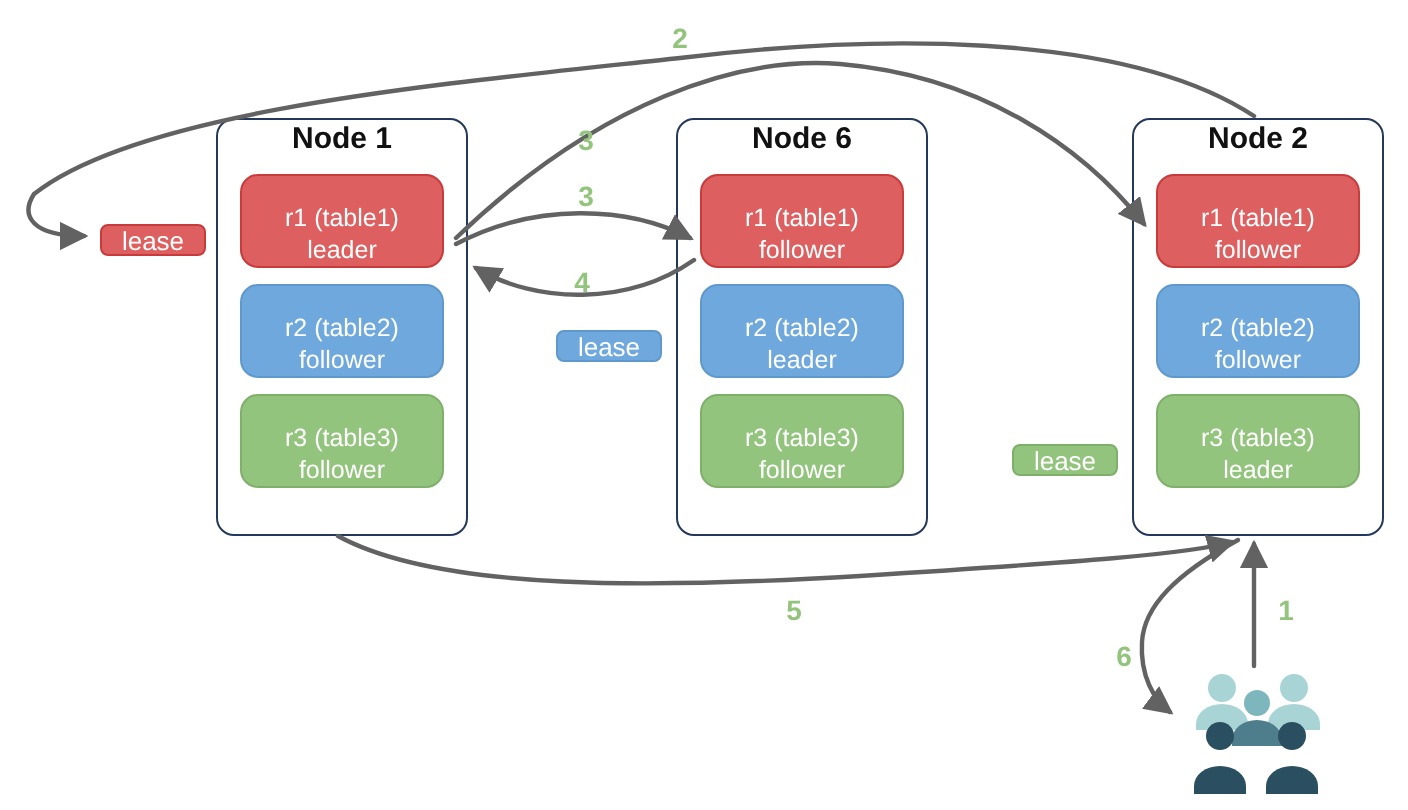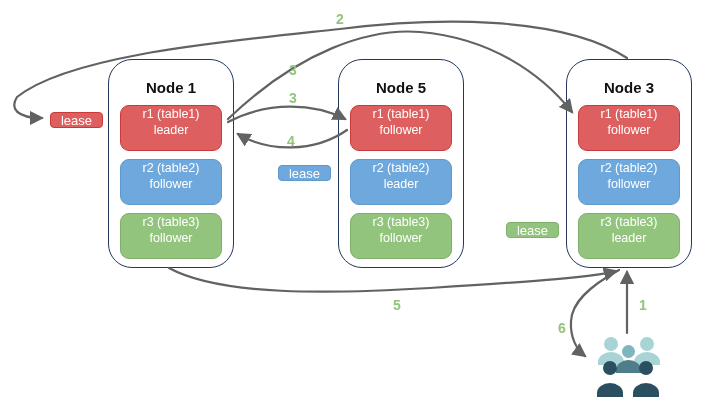--- a/index.html
+++ b/index.html
@@ -3,27 +3,27 @@
 <meta charset="utf-8">
 <style>
   html,body{margin:0;padding:0;background:#ffffff;}
   .canvas{
     position:relative;width:704px;height:405px;background:#fff;overflow:hidden;
     font-family:"Liberation Sans",sans-serif;
   }
   
   .node{
     position:absolute;top:59px;width:126px;height:209px;box-sizing:border-box;
-    background:#fff;border:1.6px solid var(--node-border);border-radius:24px;
-    z-index:2;display:flex;flex-direction:column;align-items:center;padding-top:18px;
+    background:#fff;border:1.6px solid var(--node-border);border-radius:9px;
+    z-index:2;display:flex;flex-direction:column;align-items:center;padding-top:0;
   }
   .node-title{font-size:15px;font-weight:bold;color:#111;line-height:19px;margin-bottom:8px;}
   .rep{
     width:102px;height:47px;border-radius:9px;box-sizing:border-box;
-    display:flex;flex-direction:column;align-items:center;justify-content:flex-start;
+    display:flex;flex-direction:column;align-items:center;justify-content:flex-end;
     color:#fff;font-size:12.5px;line-height:1.3;margin-bottom:8px;border:1.6px solid transparent;
   }
   .rep-red{background:var(--red-fill);border-color:var(--red-border);}
   .rep-blue{background:var(--blue-fill);border-color:var(--blue-border);}
   .rep-green{background:var(--green-fill);border-color:var(--green-border);}
   
   .lease{
     position:absolute;width:53px;height:16px;box-sizing:border-box;border-radius:4px;
     display:flex;align-items:center;justify-content:center;color:#fff;font-size:13px;z-index:3;
     border:1.5px solid transparent;
@@ -77,37 +77,37 @@
       <span>r2 (table2)</span>
       <span>follower</span>
     </div>
     <div class="rep rep-green">
       <span>r3 (table3)</span>
       <span>follower</span>
     </div>
   </div>
 
   <div class="node" style="left:338px">
-    <div class="node-title">Node 5</div>
+    <div class="node-title">Node 6</div>
     <div class="rep rep-red">
       <span>r1 (table1)</span>
       <span>follower</span>
     </div>
     <div class="rep rep-blue">
       <span>r2 (table2)</span>
       <span>leader</span>
     </div>
     <div class="rep rep-green">
       <span>r3 (table3)</span>
       <span>follower</span>
     </div>
   </div>
 
   <div class="node" style="left:566px">
-    <div class="node-title">Node 3</div>
+    <div class="node-title">Node 2</div>
     <div class="rep rep-red">
       <span>r1 (table1)</span>
       <span>follower</span>
     </div>
     <div class="rep rep-blue">
       <span>r2 (table2)</span>
       <span>follower</span>
     </div>
     <div class="rep rep-green">
       <span>r3 (table3)</span>

